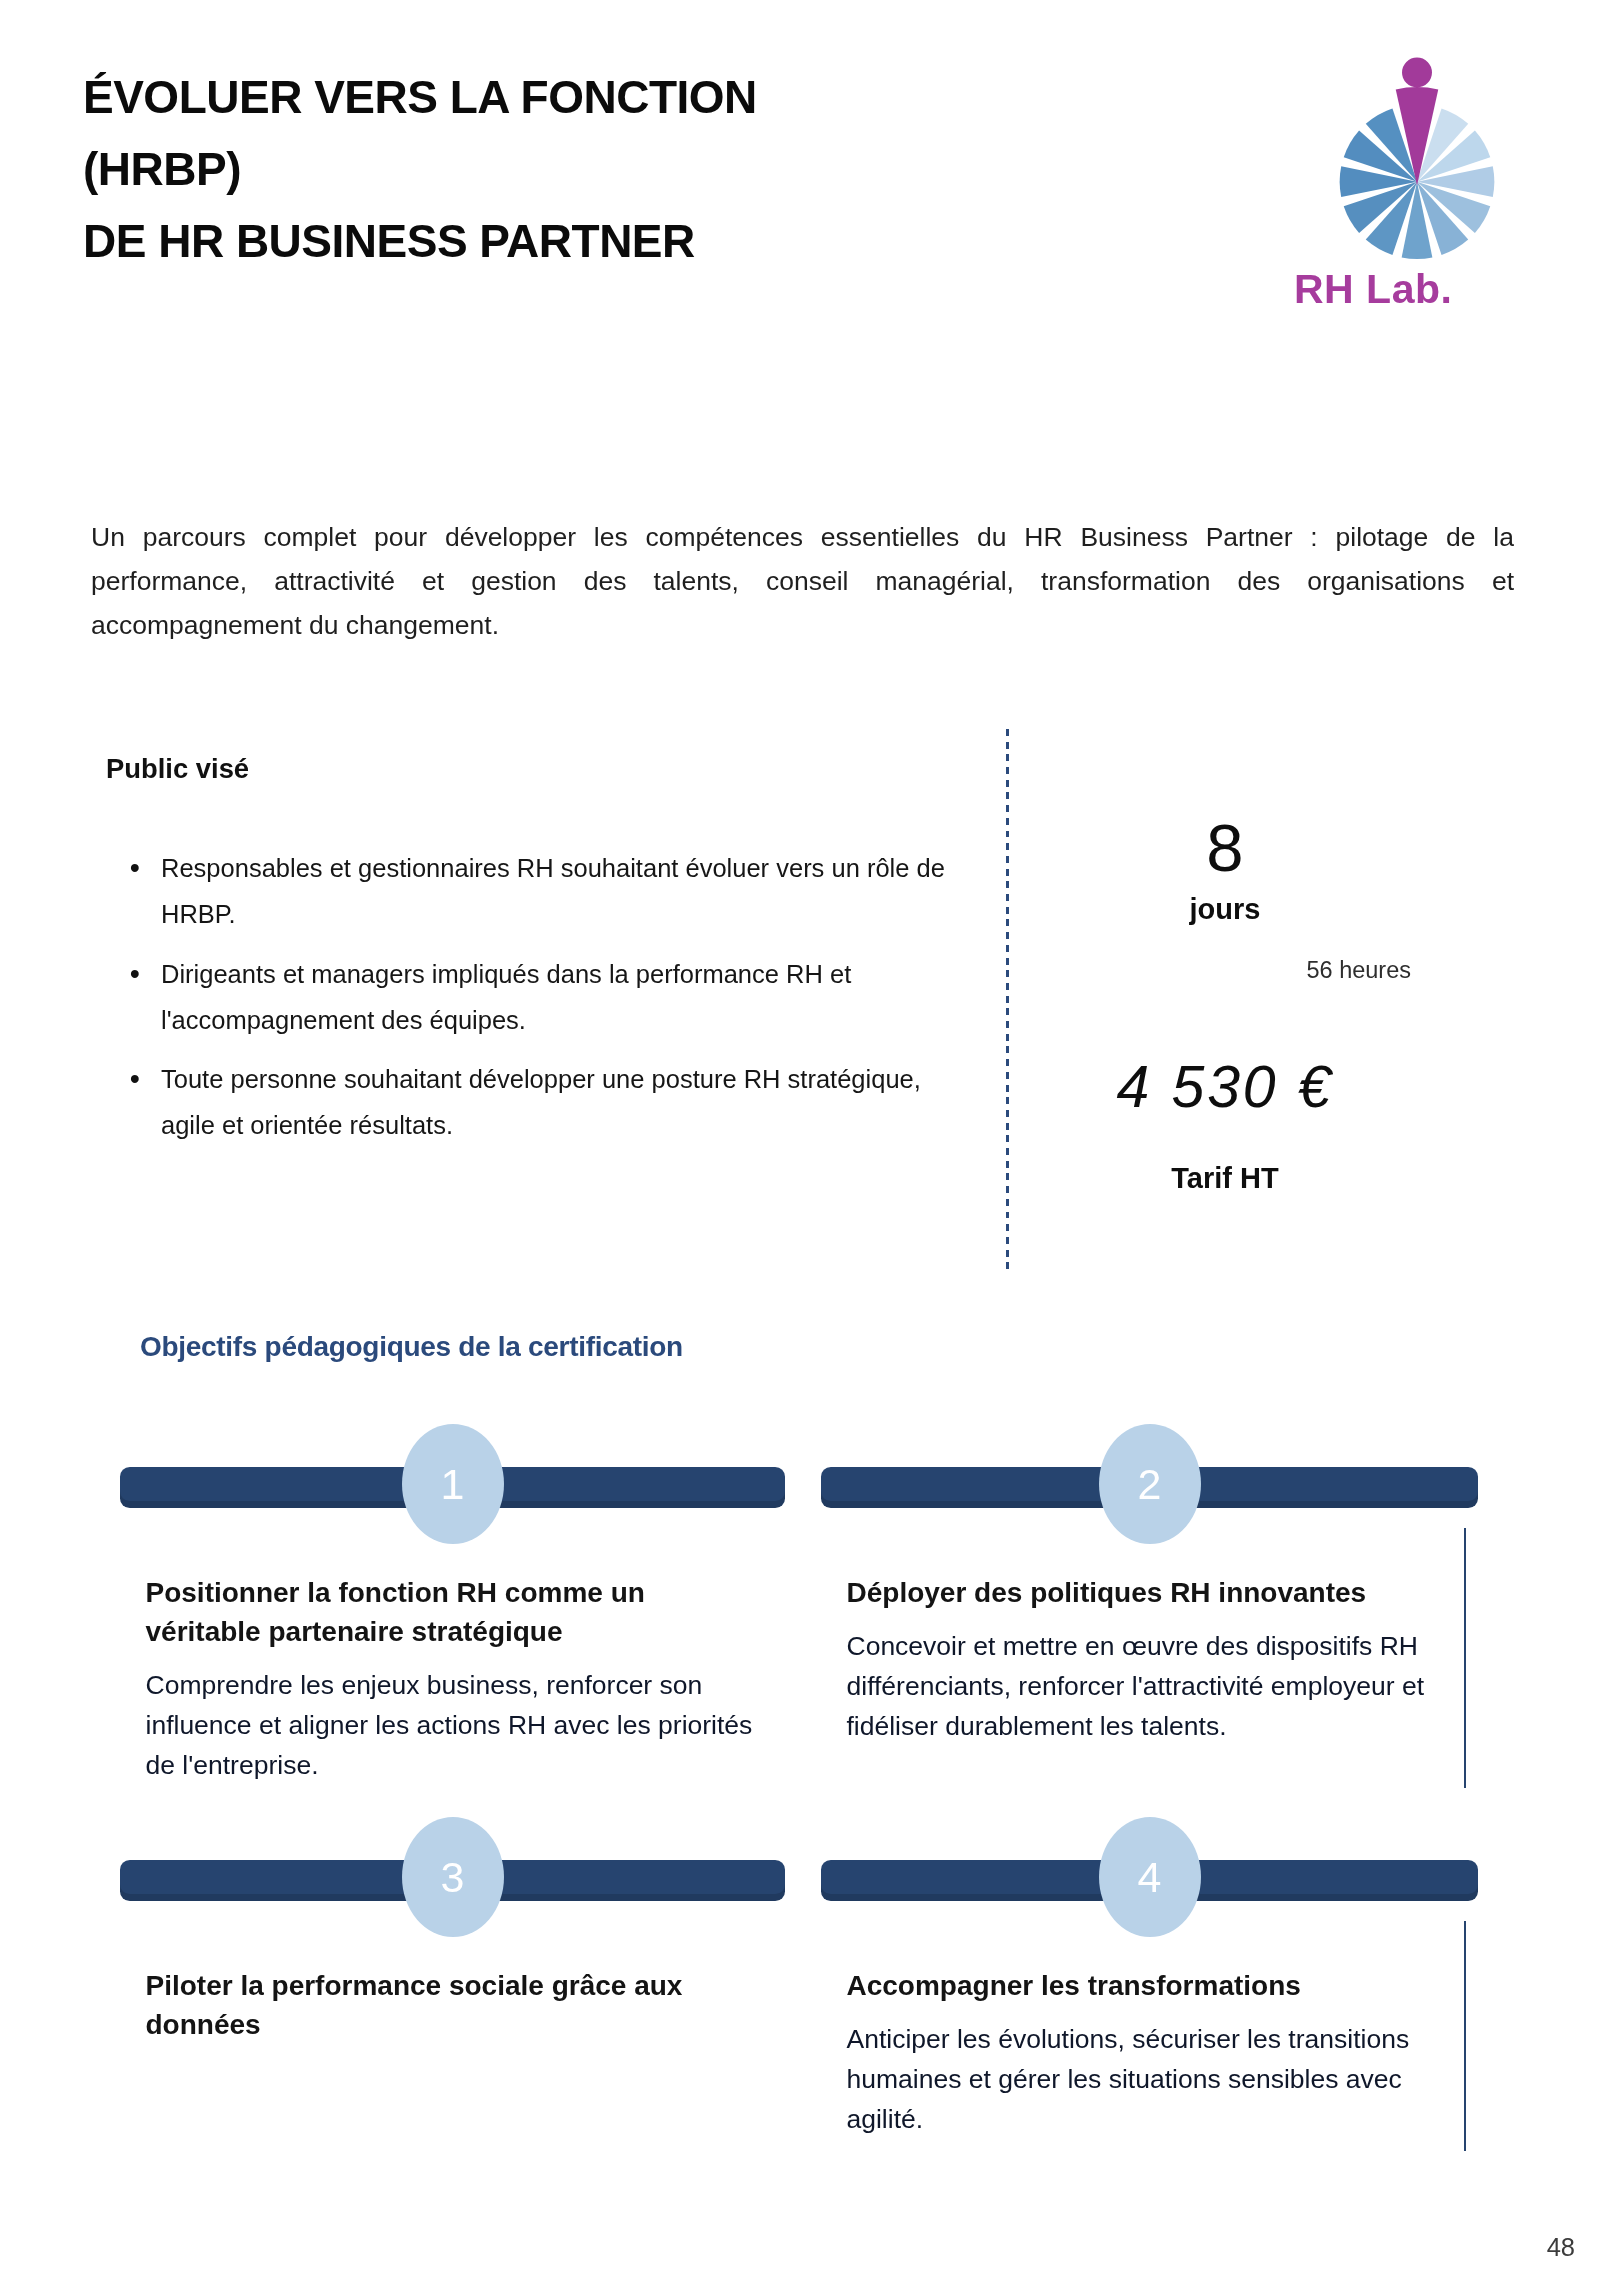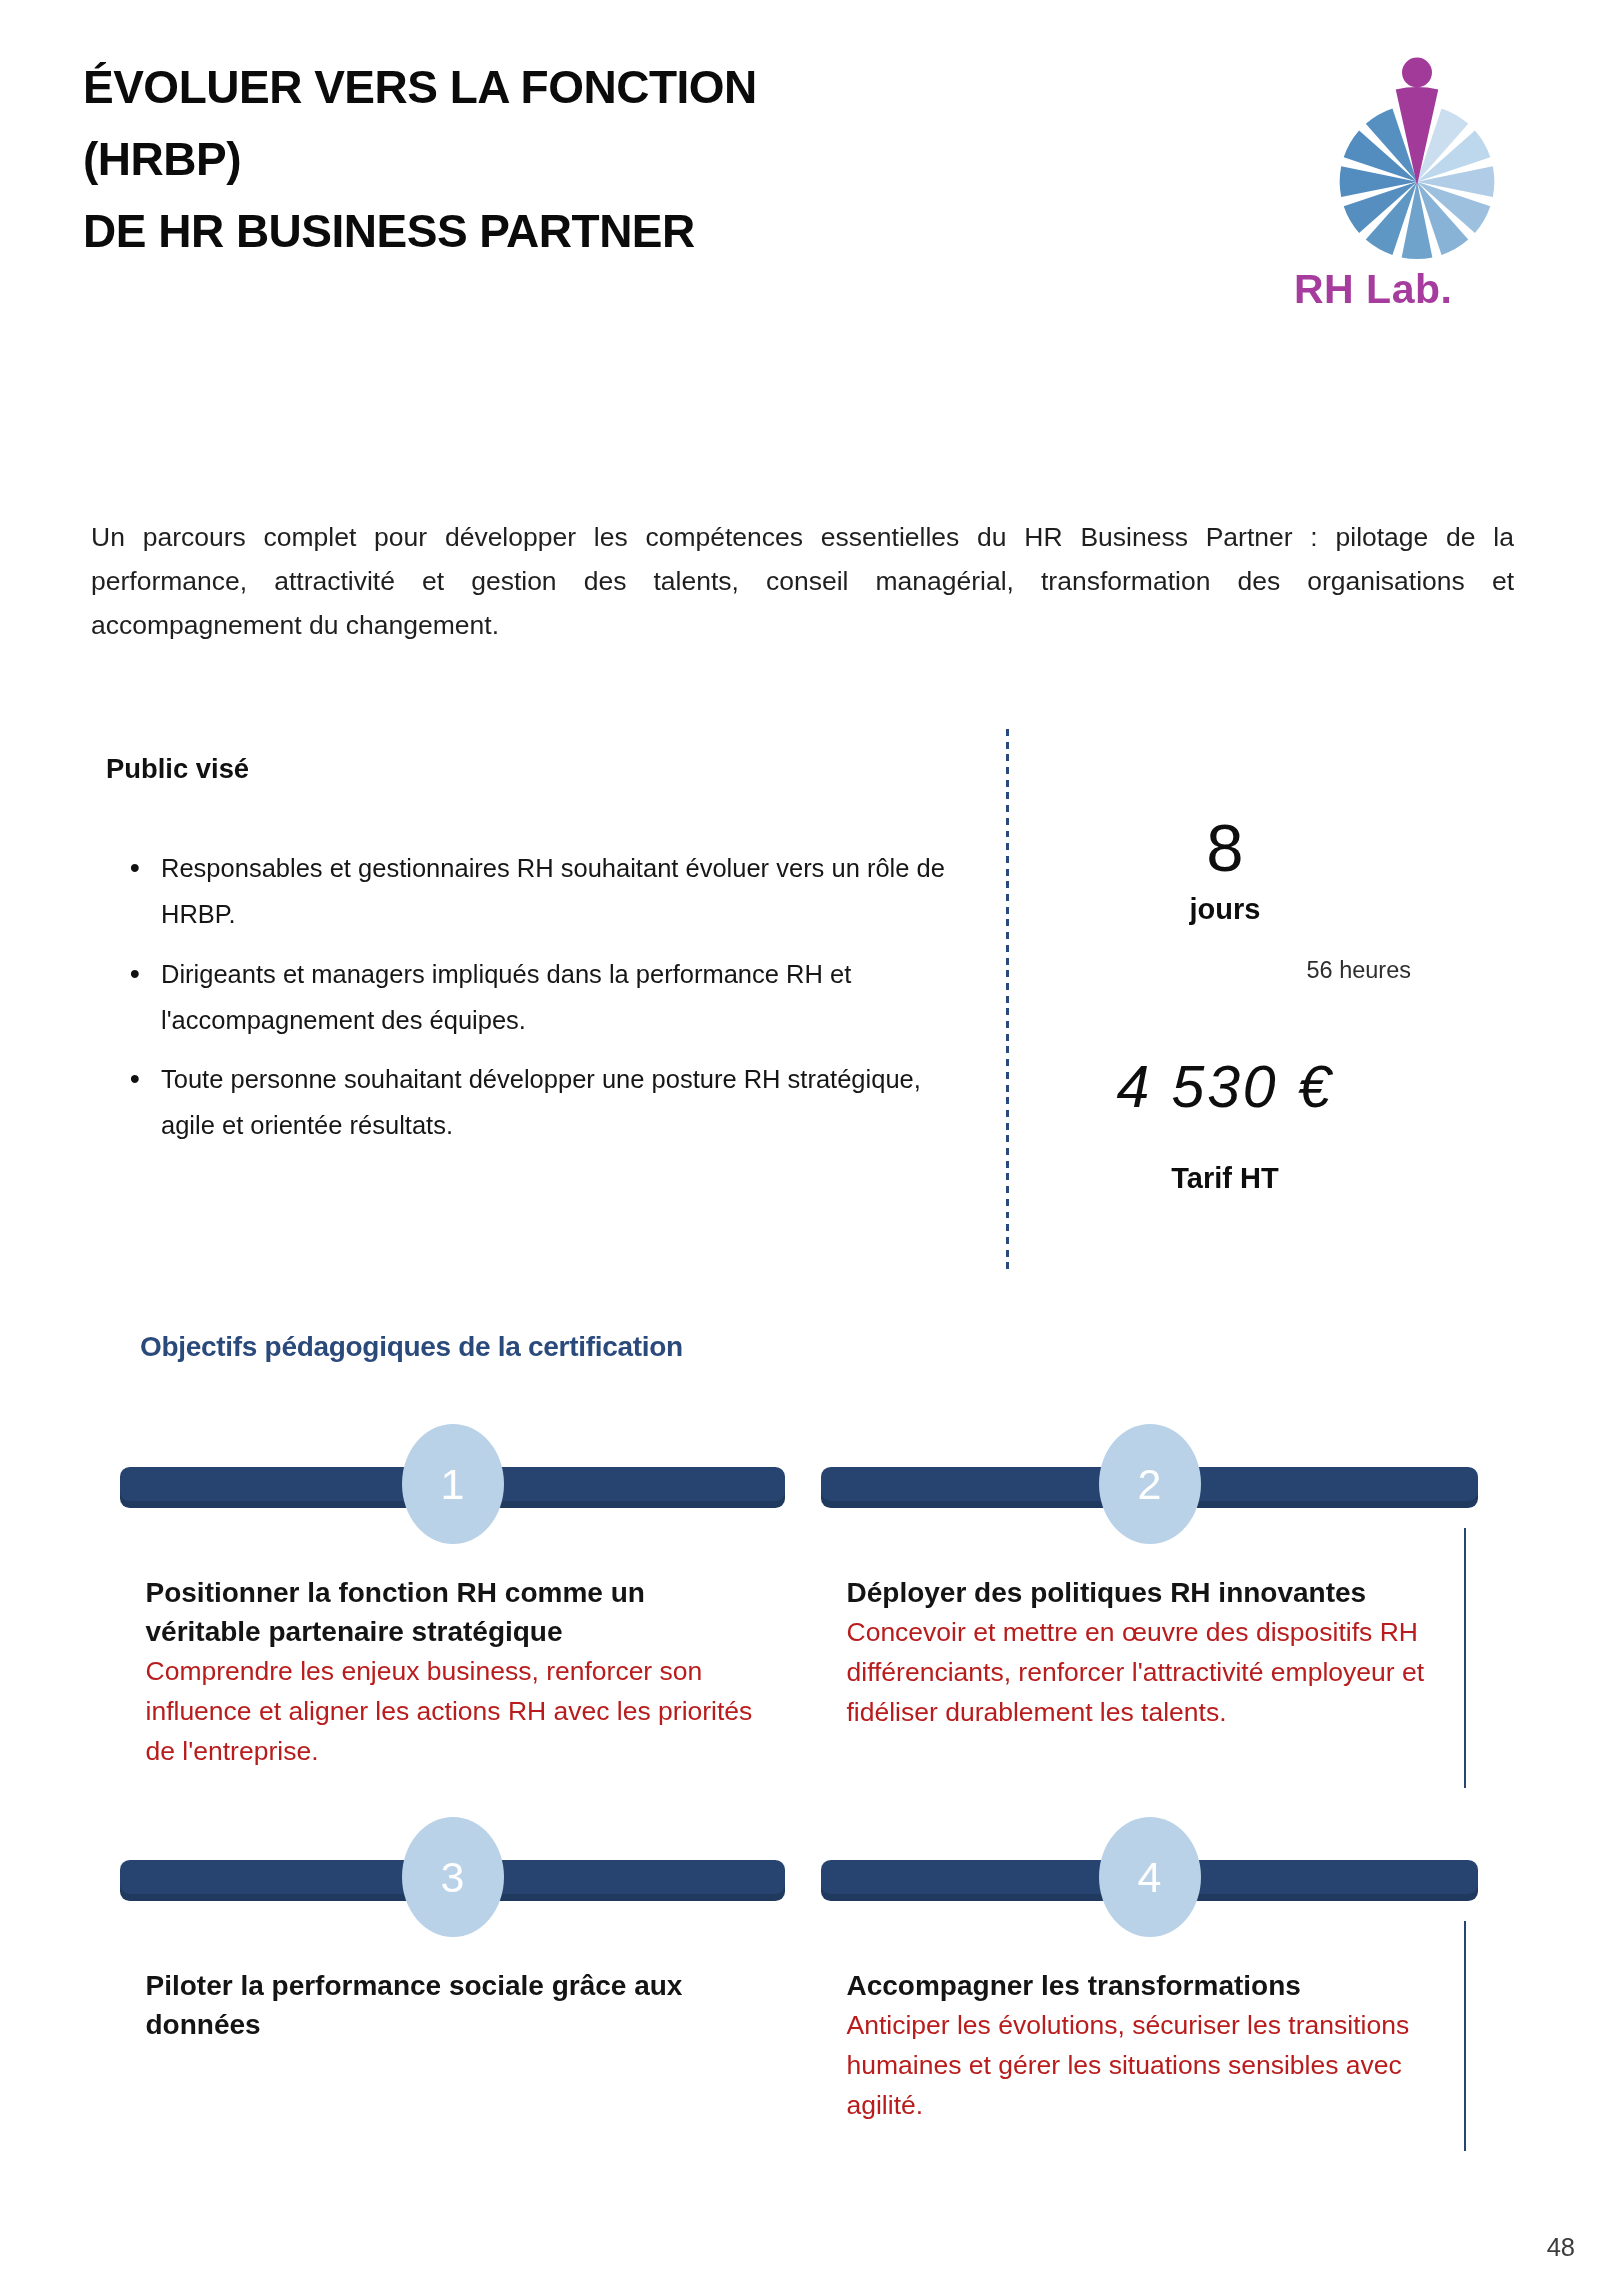--- a/index.html
+++ b/index.html
@@ -17,21 +17,21 @@
     width:1622px;height:2294px;
     margin:0 auto;
     background:#ffffff;
     font-family:"Liberation Sans","DejaVu Sans",sans-serif;
     color:var(--text-dark,#1a1a1a);
     overflow:hidden;
   }
 
   
   .doc-title{
-    position:absolute;left:83px;top:51px;width:961px;
+    position:absolute;left:83px;top:61px;width:961px;
     font-size:46px;font-weight:700;line-height:72px;
     letter-spacing:-0.5px;color:#0b0b0b;
   }
   .logo-wrap{
     position:absolute;left:1294px;top:54px;width:245px;
     text-align:left;
   }
   .logo-mark{display:block;margin:0 auto;}
   .logo-text{
     margin-top:2px;
@@ -130,22 +130,22 @@
   }
   .num-circle span{
     font-size:43px;font-weight:400;color:#ffffff;
   }
 
   .obj-text{padding:65px 25.5px 0 25.5px;}
   .obj-title{
     font-size:28px;font-weight:700;line-height:39px;color:#141414;
   }
   .obj-body{
-    margin-top:0;
-    font-size:26.5px;line-height:40px;color:#b91c1c;
+    margin-top:14px;
+    font-size:26.5px;line-height:40px;color:#0f172a;
   }
 
   
   .page-number{
     position:absolute;right:47px;top:2233px;
     font-size:25.5px;color:#3c3c3c;
   }
 </style>
 </head>
 <body>

